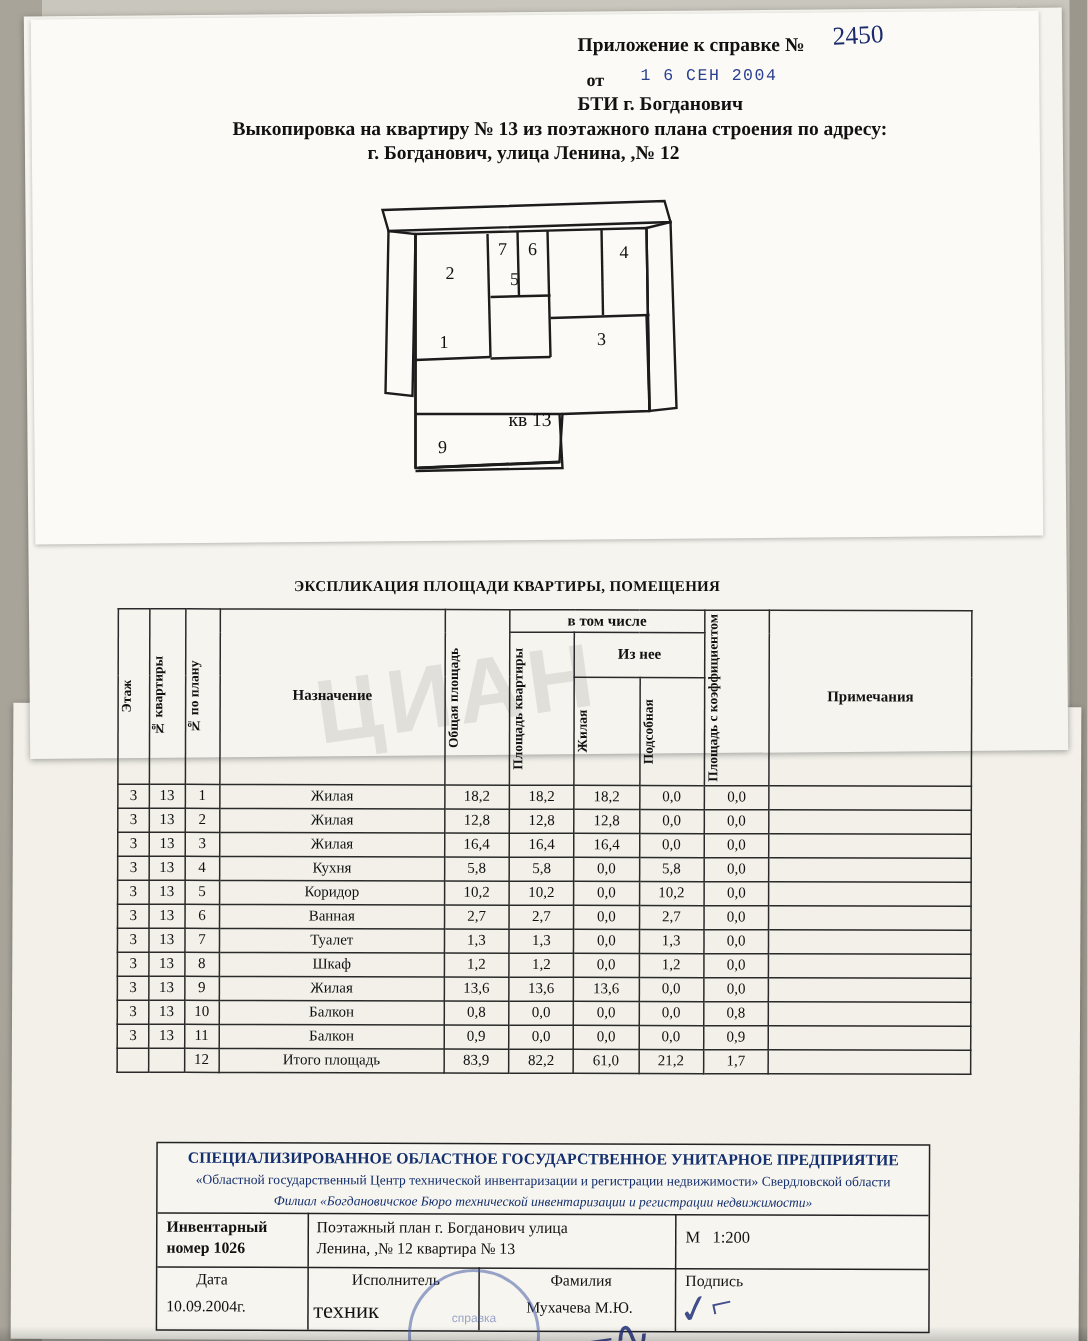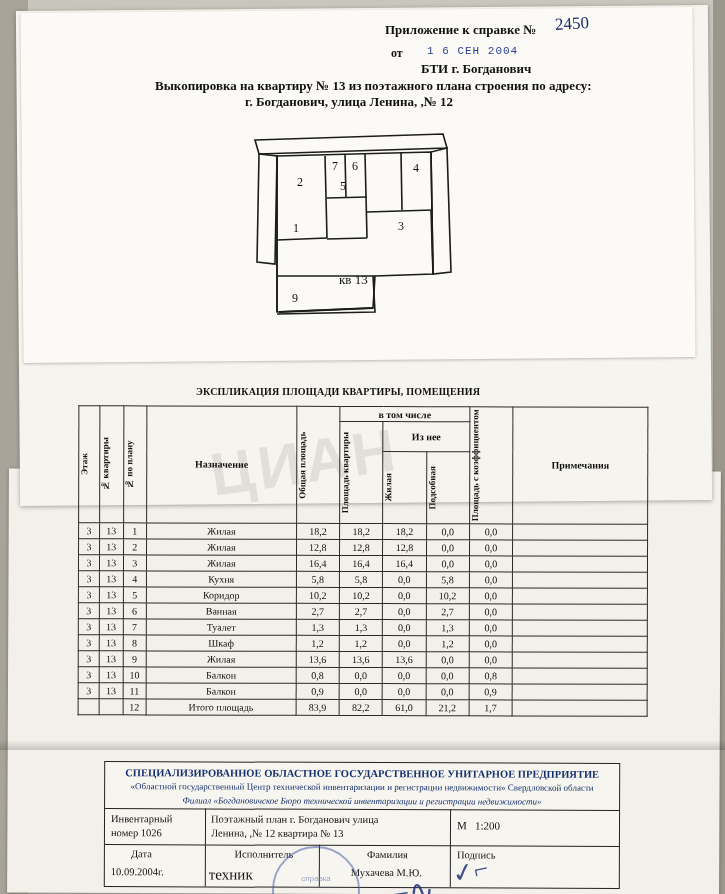--- a/index.html
+++ b/index.html
@@ -3,21 +3,21 @@
 <meta charset="utf-8">
 <style>
   html,body{margin:0;padding:0;}
   body{
     width:725px;height:894px;overflow:hidden;
     background:#b9b6ae;
     font-family:"Liberation Serif", serif;
     color:#111;
   }
   #page{
-    position:relative;width:725px;height:750px;
+    position:relative;width:725px;height:894px;
     background:#c9c6bd;
   }
   
   .sheet{
     position:absolute;background:#f4f2ec;
     box-shadow:0 1px 4px rgba(0,0,0,.35);
   }
   #sheet-top{
     left:18px;top:8px;width:692px;height:495px;
     transform:rotate(-0.5deg);
@@ -44,21 +44,21 @@
   }
   .hdr{
     position:absolute;font-family:"Liberation Serif", serif;
   }
   #hdr-prilozh{left:385px;top:22px;font-size:13px;font-weight:bold;}
   #hdr-num{left:555px;top:14px;font-size:17px;color:#1b2b6b;
     font-family:"Liberation Serif", serif;transform:rotate(-3deg);}
   #hdr-ot{left:391px;top:46px;font-size:12px;font-weight:bold;}
   #hdr-date-stamp{left:427px;top:45px;font-size:11px;color:#2a3f8f;
     font-family:"Liberation Mono", monospace;letter-spacing:1px;}
-  #hdr-bti{left:385px;top:61px;font-size:13px;font-weight:bold;margin-left:36px;}
+  #hdr-bti{left:385px;top:61px;font-size:13px;font-weight:bold;}
   #hdr-line1{left:155px;top:78px;font-size:13px;font-weight:bold;}
   #hdr-line2{left:245px;top:94px;font-size:13px;font-weight:bold;}
 
   
   #planwrap{position:absolute;left:215px;top:112px;width:280px;height:230px;}
 
   
   #explic-title{
     position:absolute;left:196px;top:386px;font-size:10px;font-weight:bold;
     letter-spacing:.2px;
@@ -103,21 +103,21 @@
     transform:rotate(0.2deg);
   }
   #sb-l1{position:absolute;left:0;top:5px;width:514px;text-align:center;
      font-size:10.5px;font-weight:bold;color:#15306e;}
   #sb-l2{position:absolute;left:0;top:19px;width:514px;text-align:center;
      font-size:9px;color:#15306e;}
   #sb-l3{position:absolute;left:0;top:33px;width:514px;text-align:center;
      font-size:9px;color:#15306e;font-style:italic;}
   #sb-sep{position:absolute;left:0;top:46px;width:514px;height:1px;background:#222;}
   #sb-inv{position:absolute;left:6px;top:50px;width:90px;font-size:10.5px;
-    font-weight:normal;line-height:14px;}
+    font-weight:bold;line-height:14px;}
   #sb-vl1{position:absolute;left:100px;top:46px;width:1px;height:36px;background:#222;}
   #sb-vl2{position:absolute;left:345px;top:46px;width:1px;height:36px;background:#222;}
   #sb-plan{position:absolute;left:106px;top:50px;width:235px;font-size:10.5px;
     line-height:14px;}
   #sb-scale{position:absolute;left:352px;top:56px;font-size:11px;}
   #sb-hl2{position:absolute;left:0;top:82px;width:514px;height:1px;background:#222;}
   #sb-b-date{position:absolute;left:6px;top:86px;width:92px;font-size:10.5px;margin-left:20px;}
   #sb-b-date2{position:absolute;left:6px;top:104px;width:92px;font-size:10.5px;}
   #sb-b-isp{position:absolute;left:104px;top:86px;width:110px;font-size:10.5px;text-align:center;}
   #sb-b-isp2{position:absolute;left:104px;top:104px;width:110px;font-size:15px;}

